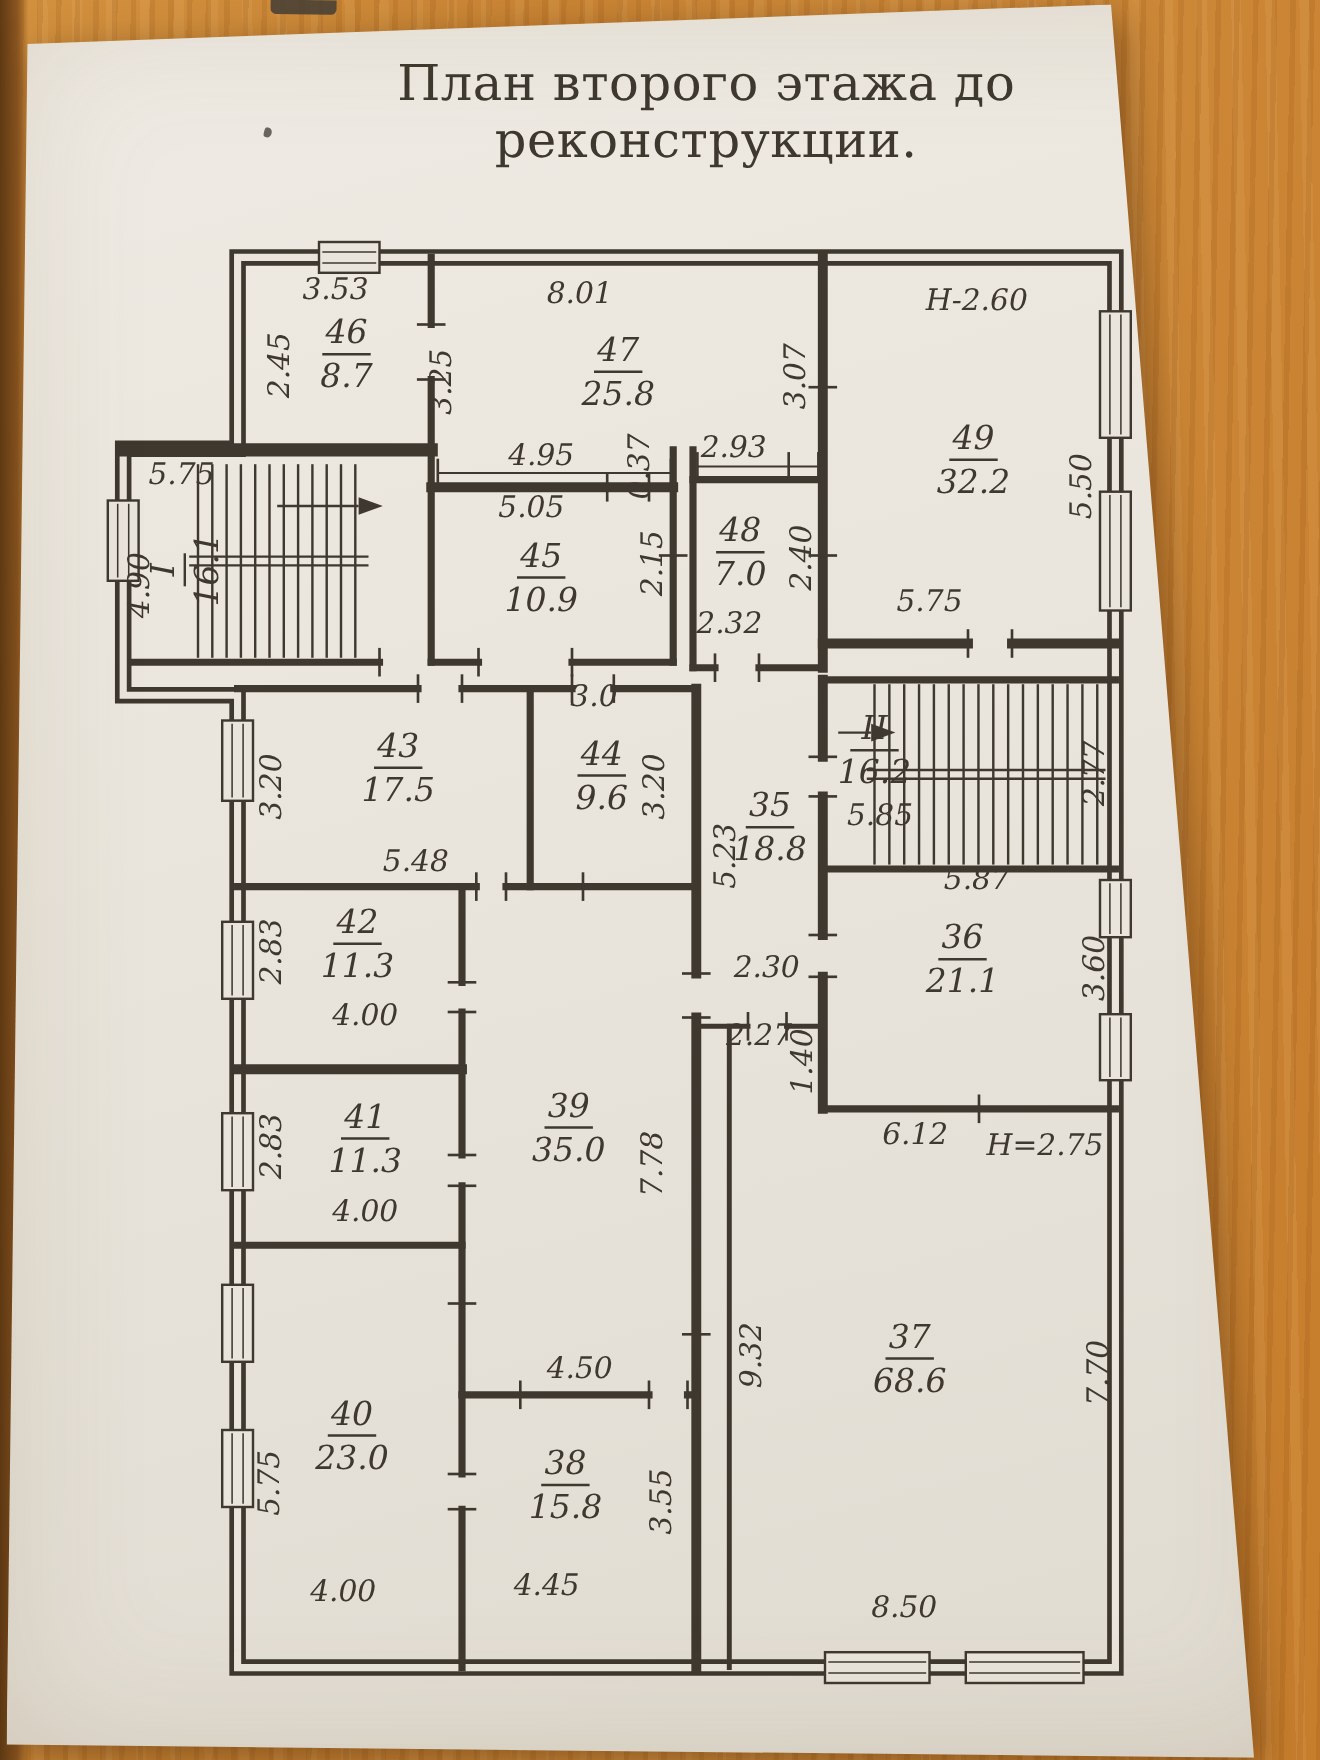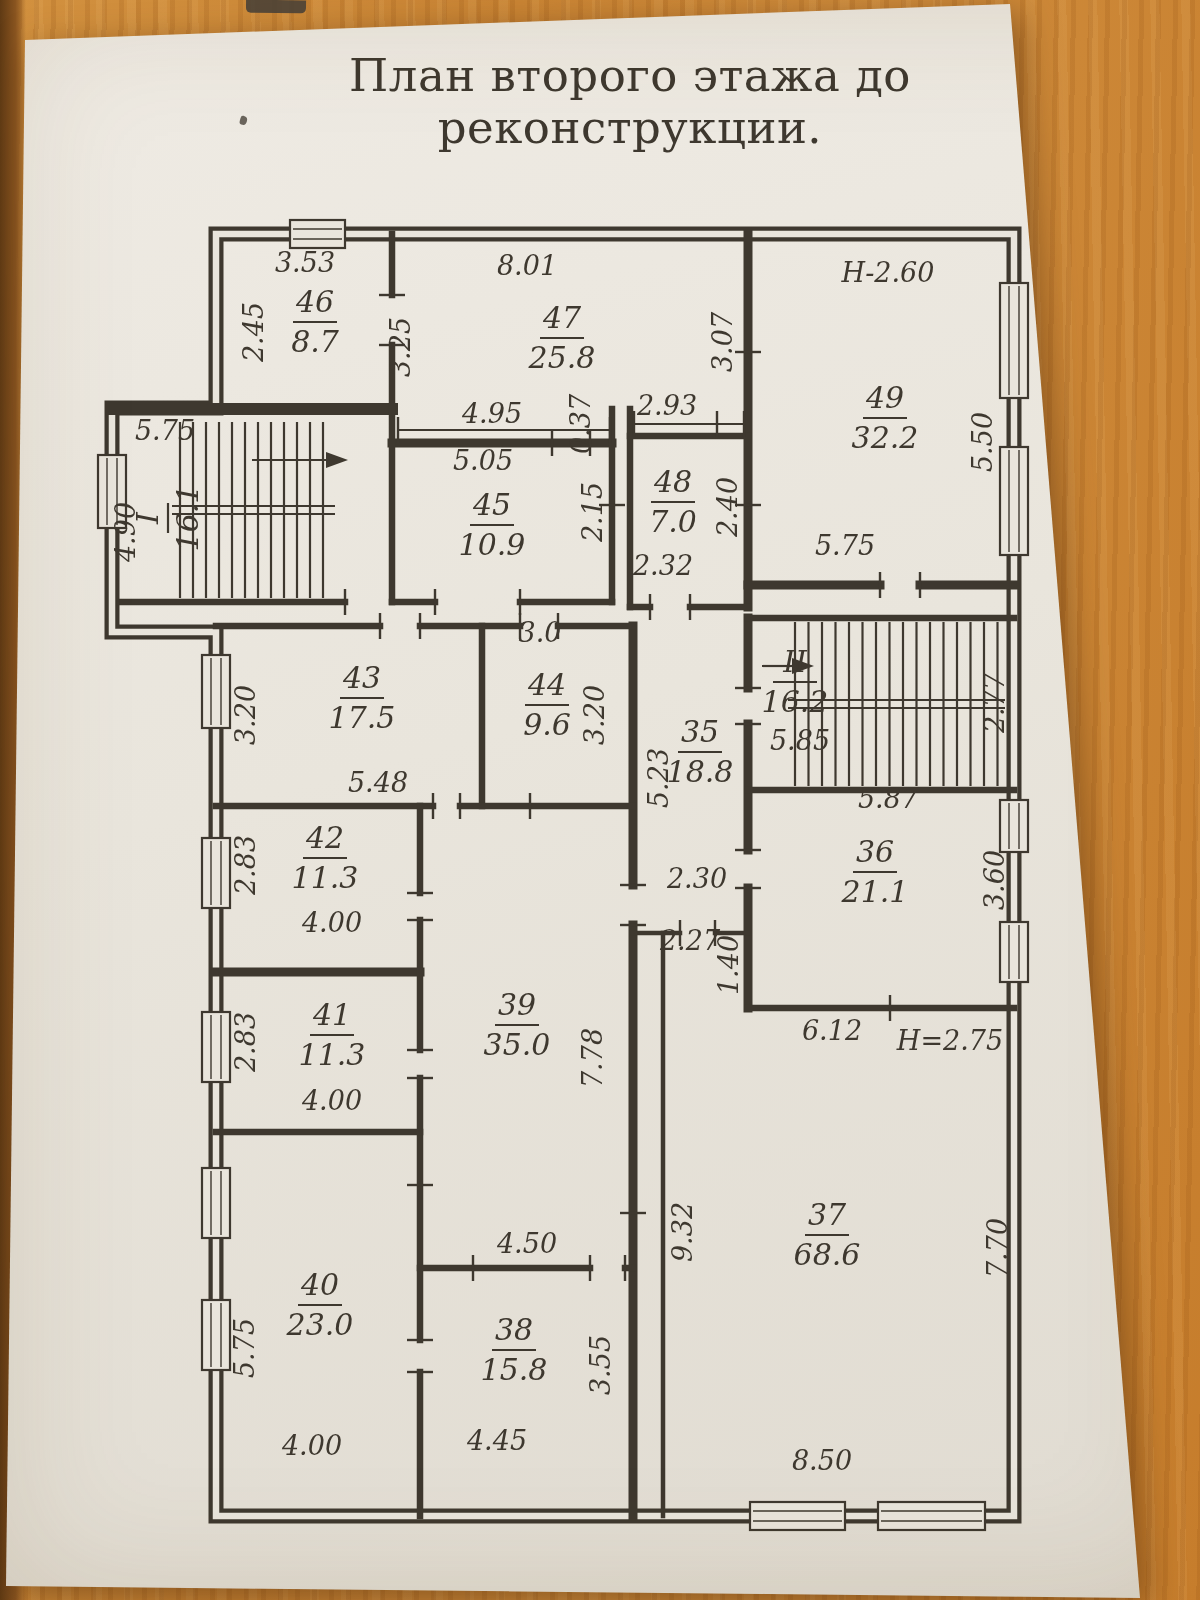--- a/index.html
+++ b/index.html
@@ -17,21 +17,21 @@
     background:linear-gradient(90deg,#5f3a14,#8a5520 60%,rgba(138,85,32,0));}
   .paper-wrap{position:absolute;inset:0;filter:drop-shadow(8px 10px 18px rgba(70,35,5,.5));}
   .paper{position:absolute;inset:0;
     clip-path:polygon(25px 40px, 1010px 4px, 1140px 1598px, 6px 1586px);
     background:linear-gradient(165deg,#efebe4 0%,#e9e5dc 45%,#e0dbd1 100%);}
   .paper-shade{position:absolute;inset:0;pointer-events:none;
     clip-path:polygon(25px 40px, 1010px 4px, 1140px 1598px, 6px 1586px);
     box-shadow:inset 0 0 140px rgba(110,80,30,.16);}
   .top-mark{position:absolute;left:246px;top:0;width:60px;height:13px;border-radius:0 0 5px 5px;
     background:#433d36;opacity:.85;transform:rotate(.8deg);}
-  .page-title{position:absolute;left:235px;top:50px;width:790px;text-align:center;
+  .page-title{position:absolute;left:247px;top:50px;width:790px;text-align:center;
     font:400 45px/1.15 "DejaVu Serif",serif;color:var(--ink);letter-spacing:.5px;}
   .tiny-dot{position:absolute;left:240px;top:116px;width:7px;height:9px;background:#4a443b;
     border-radius:40% 60% 60% 40%;transform:rotate(14deg);opacity:.8;}
   #plan-svg{position:absolute;left:0;top:0;}
   .w16{stroke:var(--ink);stroke-width:15;fill:none;stroke-linecap:square;}
   .wover{stroke:var(--paper);stroke-width:6.5;fill:none;stroke-linecap:butt;}
   .w12{stroke:var(--ink);stroke-width:12;fill:none;stroke-linecap:square;}
   .w9{stroke:var(--ink);stroke-width:9;fill:none;stroke-linecap:square;}
   .w7{stroke:var(--ink);stroke-width:6.5;fill:none;stroke-linecap:square;}
   .w5{stroke:var(--ink);stroke-width:4.5;fill:none;stroke-linecap:square;}

